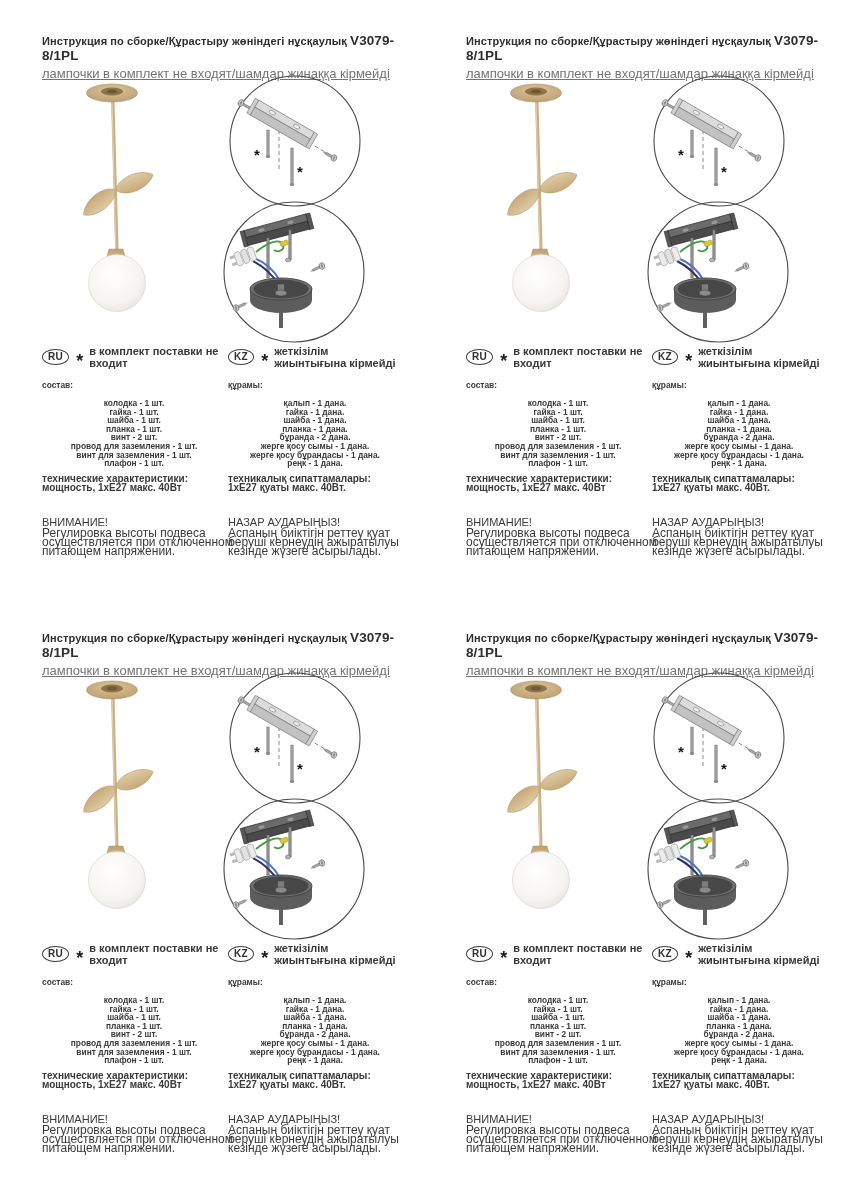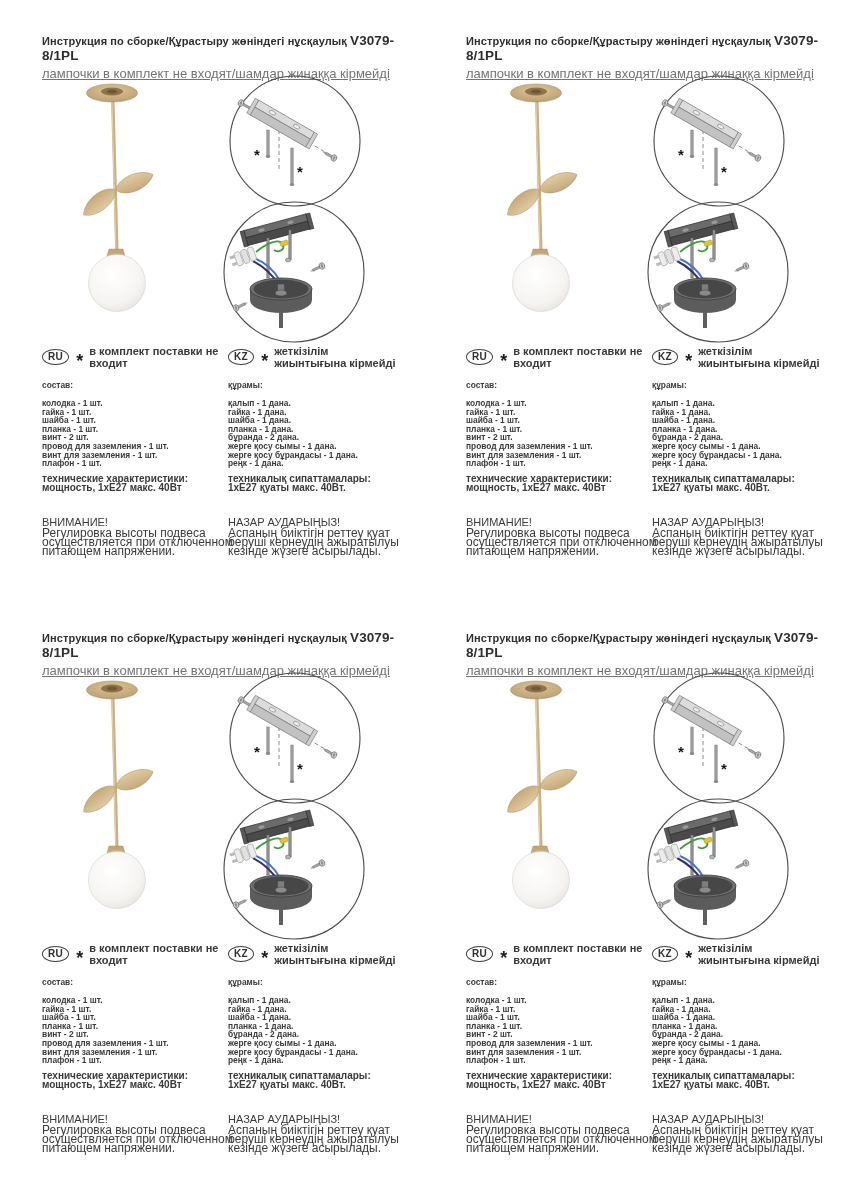--- a/index.html
+++ b/index.html
@@ -21,21 +21,21 @@
   .col-ru{left:42px;width:184px;}
   .col-kz{left:228px;width:174px;}
   .badge-row{display:flex;align-items:center;height:17px;justify-content:space-between;}
   .badge{border:1.4px solid #3d3d3d;border-radius:50%;font-size:10px;font-weight:700;
          color:#2f2f2f;padding:0 5px;height:14px;display:inline-flex;align-items:center;
          letter-spacing:0.4px;}
   .star{font-size:18px;font-weight:700;color:#1c1c1c;margin:0 6px 0 7px;line-height:8px;
         position:relative;top:4px;}
   .note{font-size:11px;font-weight:700;color:#383838;}
   .list-title{margin-top:15px;font-size:8.4px;font-weight:700;}
-  .plist{margin-top:9px;}
+  .plist{margin-top:9px;text-align:center;}
   .plist div{font-size:8.4px;font-weight:600;line-height:8.6px;white-space:nowrap;}
   .specs{margin-top:7px;}
   .specs div{font-size:10px;font-weight:600;line-height:8.8px;}
 
   .warn{position:absolute;top:516px;}
   .warn-ru{left:42px;width:196px;}
   .warn-kz{left:228px;width:180px;}
   .warn-title{font-size:11px;font-weight:400;}
   .warn-text{font-size:12px;font-weight:400;line-height:9.2px;margin-top:1px;}
 

